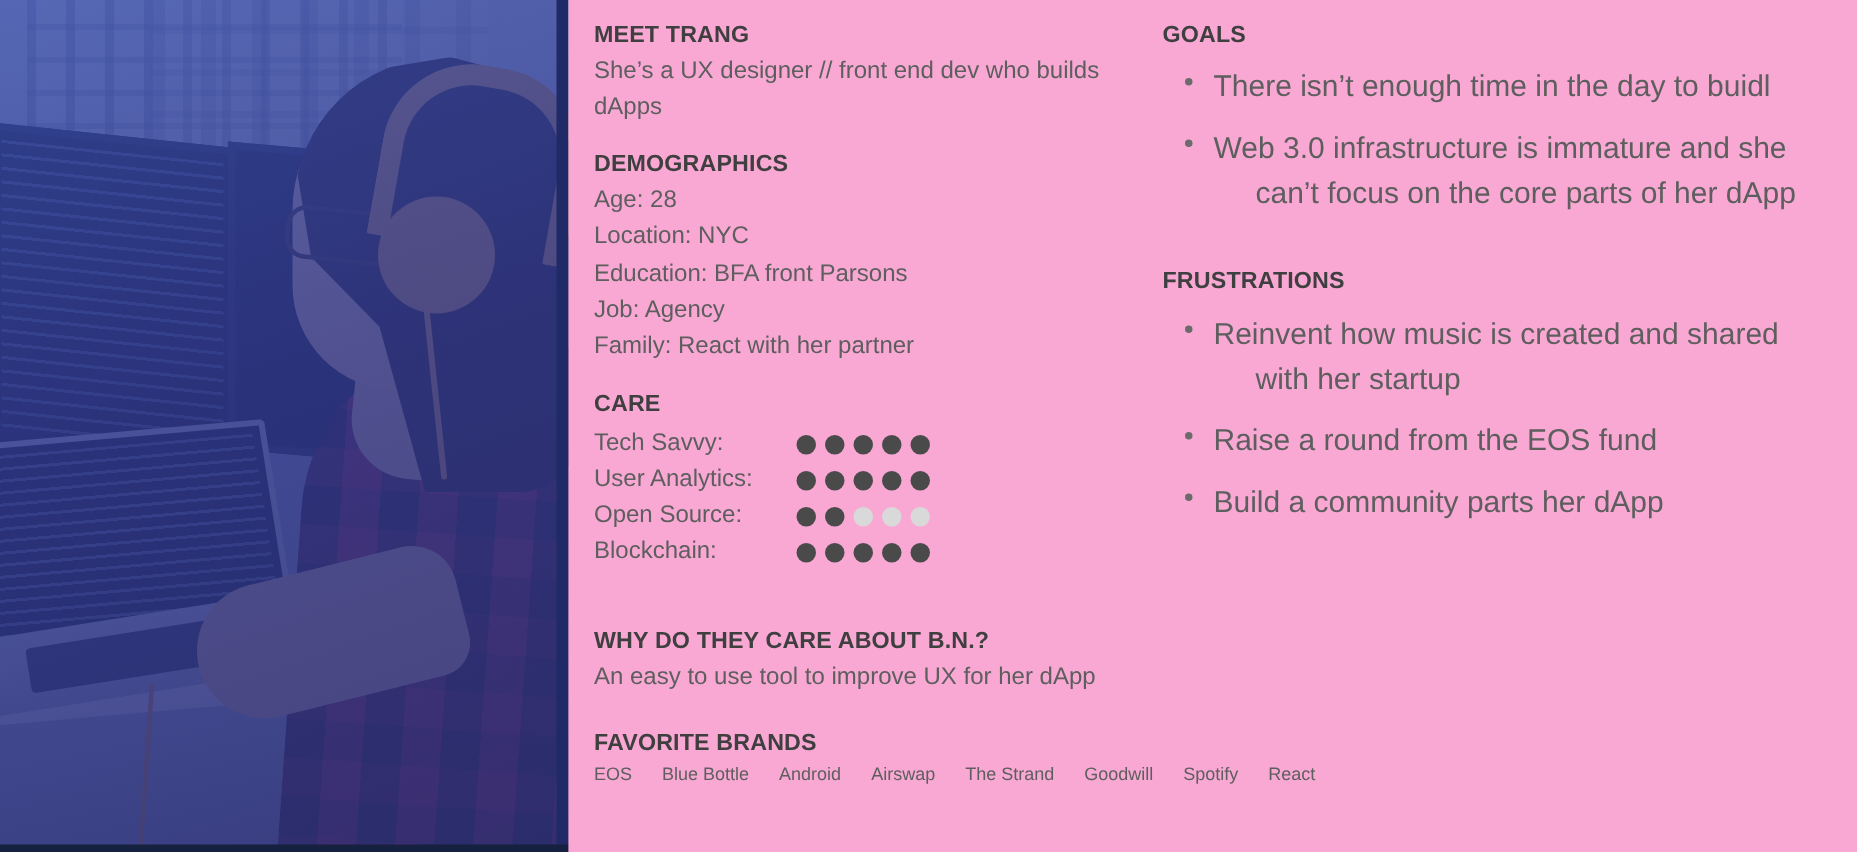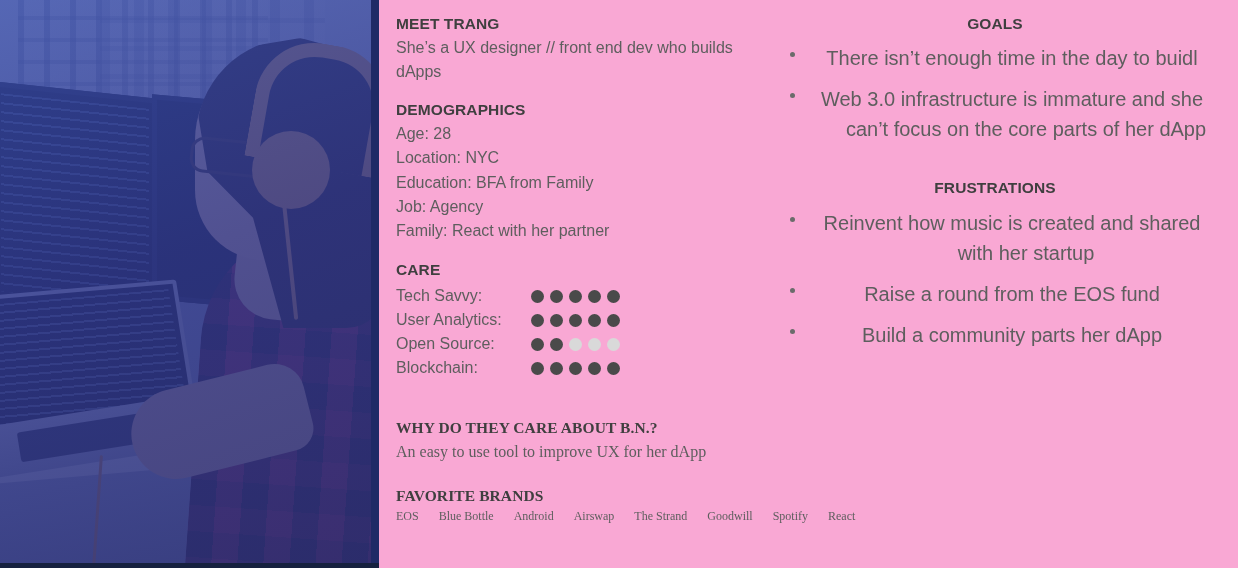--- a/index.html
+++ b/index.html
@@ -257,27 +257,25 @@
 
   .col-left {
     position: absolute;
     left: 17px; top: 14px;
     width: 360px;
   }
   .col-right {
     position: absolute;
     left: 396px; top: 14px;
     width: 440px;
-    text-align: center;
   }
   .col-bottom {
     position: absolute;
     left: 17px; top: 418px;
     width: 820px;
-    font-family: Liberation Serif, serif;
   }
 
   .section { margin-bottom: 16px; }
   .section:last-child { margin-bottom: 0; }
 
   .section-title {
     font-size: 15.5px;
     font-weight: bold;
     color: #3f3f3f;
     letter-spacing: .1px;
@@ -423,21 +421,21 @@
       <div class="section">
         <div class="section-title">MEET TRANG</div>
         <p class="body-text">She’s a UX designer // front end dev who builds dApps</p>
       </div>
 
       <div class="section">
         <div class="section-title">DEMOGRAPHICS</div>
         <div class="demo-list">
           <div class="demo-line">Age: 28</div>
           <div class="demo-line">Location: NYC</div>
-          <div class="demo-line">Education: BFA from Family</div>
+          <div class="demo-line">Education: BFA front Parsons</div>
           <div class="demo-line">Job: Agency</div>
           <div class="demo-line">Family: React with her partner</div>
         </div>
       </div>
 
       <div class="section">
         <div class="section-title">CARE</div>
         <div class="tech-grid">
           <div class="tech-labels">
             <div class="tech-label">Tech Savvy:</div>

